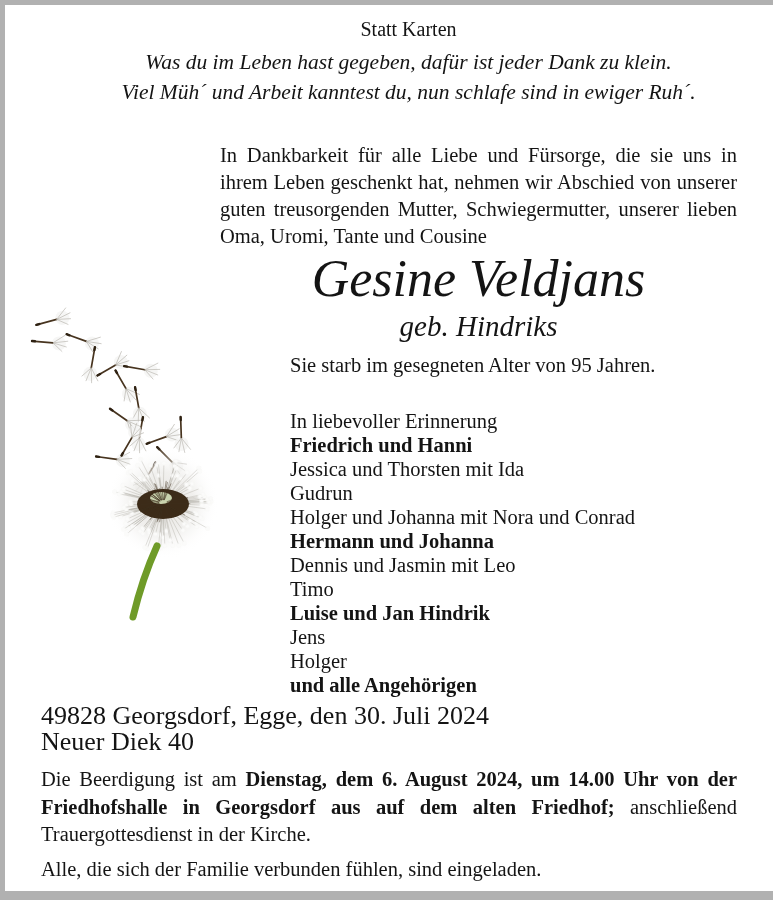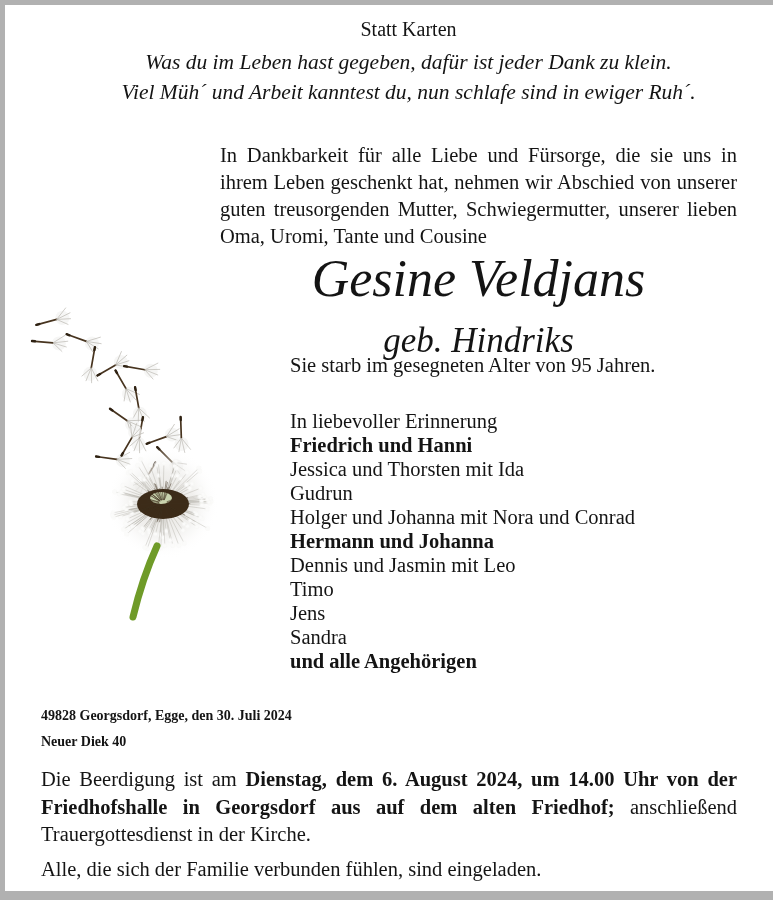--- a/index.html
+++ b/index.html
@@ -38,29 +38,29 @@
   }
   .name-block { left: 215px; width: 517px; top: 246px; text-align: center; }
   .deceased-name {
     font-style: italic;
     font-size: 52px;
     line-height: 56px;
     white-space: nowrap;
   }
   .birth-name {
     font-style: italic;
-    font-size: 35px;
+    font-size: 29px;
     line-height: 34px;
-    margin-top: 17px;
+    margin-top: 2px;
   }
   .age-line { left: 285px; top: 347px; font-size: 20.5px; line-height: 26px; }
   .family-list { left: 285px; top: 404px; font-size: 20.5px; }
   .family-line { line-height: 24px; white-space: nowrap; }
   .bold { font-weight: bold; }
-  .address { left: 36px; top: 698px; font-size: 14px; line-height: 26px; font-weight: bold; }
+  .address { left: 36px; top: 698px; font-size: 26px; line-height: 26px; }
   .funeral {
     left: 36px; width: 696px; top: 761px;
     font-size: 20.5px; line-height: 27.5px;
     text-align: justify;
   }
   .closing { left: 36px; top: 851px; font-size: 20.5px; line-height: 27px; }
   .photo { left: 10px; top: 245px; width: 275px; height: 380px; }
   .photo svg { display: block; }
 </style>
 </head>
@@ -581,22 +581,23 @@
 
   <div class="abs family-list">
       <div class="family-line">In liebevoller Erinnerung</div>
       <div class="family-line bold">Friedrich und Hanni</div>
       <div class="family-line">Jessica und Thorsten mit Ida</div>
       <div class="family-line">Gudrun</div>
       <div class="family-line">Holger und Johanna mit Nora und Conrad</div>
       <div class="family-line bold">Hermann und Johanna</div>
       <div class="family-line">Dennis und Jasmin mit Leo</div>
       <div class="family-line">Timo</div>
+      <div class="family-line bold">Luise und Jan Hindrik</div>
       <div class="family-line">Jens</div>
-      <div class="family-line">Sandra</div>
+      <div class="family-line">Holger</div>
       <div class="family-line bold">und alle Angehörigen</div>
     </div>
 
   <div class="abs address">
     <div>49828 Georgsdorf, Egge, den 30. Juli 2024</div>
     <div>Neuer Diek 40</div>
   </div>
 
   <div class="abs funeral"><span>Die Beerdigung ist am </span><span class="bold">Dienstag, dem 6. August 2024, um 14.00 Uhr von der Friedhofshalle in Georgsdorf aus auf dem alten Friedhof;</span><span> anschließend Trauergottesdienst in der Kirche.</span></div>
 

